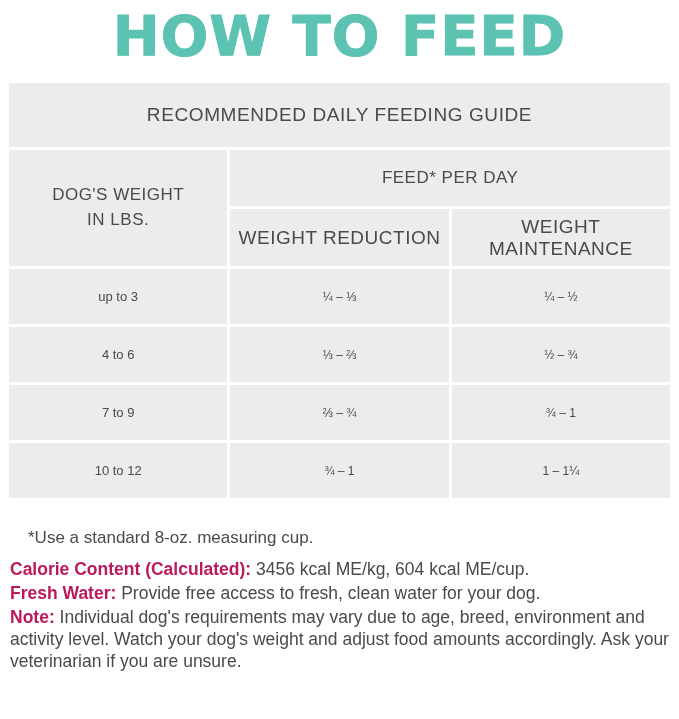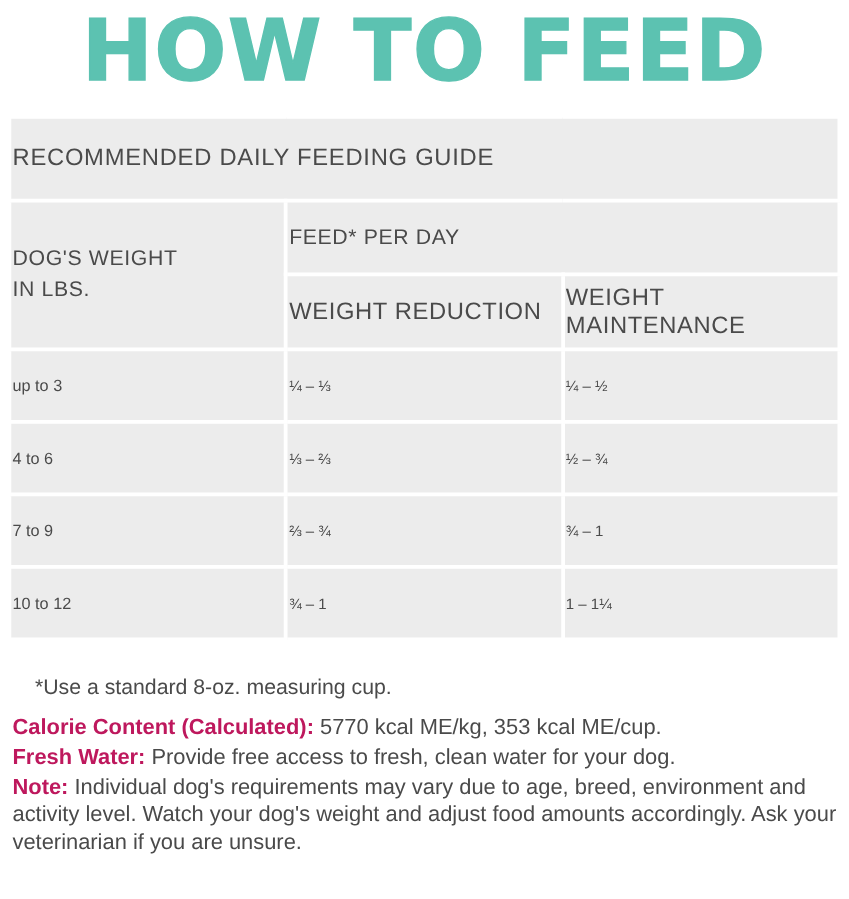--- a/index.html
+++ b/index.html
@@ -19,21 +19,21 @@
     width: 679px;
     height: 719px;
     box-sizing: border-box;
   }
 
   
   .title {
     text-align: center;
     font-family: "DejaVu Sans", sans-serif;
     font-weight: bold;
-    font-size: 68px;
+    font-size: 56px;
     letter-spacing: 1px;
     color: #5cc2b1;
     line-height: 1;
     padding-top: 8px;
     padding-bottom: 16px;
     -webkit-text-stroke: 1px #5cc2b1;
   }
 
   
   .table-wrap {
@@ -42,20 +42,21 @@
   table.feed {
     width: 667px;
     border-collapse: collapse;
     table-layout: fixed;
   }
   table.feed td, table.feed th {
     background: #ececec;
     border: 3px solid #ffffff;
     font-weight: normal;
     color: #4a4a4a;
+    text-align: center;
     vertical-align: middle;
   }
   .hdr-main {
     font-size: 19px;
     letter-spacing: 0.6px;
     height: 62px;
     color: #3f3f3f;
   }
   .hdr-weight {
     font-size: 17px;
@@ -151,21 +152,21 @@
         <td class="row-val frac">1 – 1¼</td>
       </tr>
     </tbody>
       </table>
   </div>
 
   <div class="notes">
     <p class="note-star">*Use a standard 8-oz. measuring cup.</p>
 
     <p class="note-line">
-      <b>Calorie Content (Calculated):</b><span> 5770 kcal ME/kg, 353 kcal ME/cup.</span>
+      <b>Calorie Content (Calculated):</b><span> 3456 kcal ME/kg, 604 kcal ME/cup.</span>
     </p>
 
 
     <p class="note-line">
       <b>Fresh Water:</b><span> Provide free access to fresh, clean water for your dog.</span>
     </p>
 
     <p class="note-line">
       <b>Note:</b><span> Individual dog's requirements may vary due to age, breed, environment and activity level. Watch your dog's weight and adjust food amounts accordingly.  Ask your veterinarian if you are unsure.</span>
     </p>

